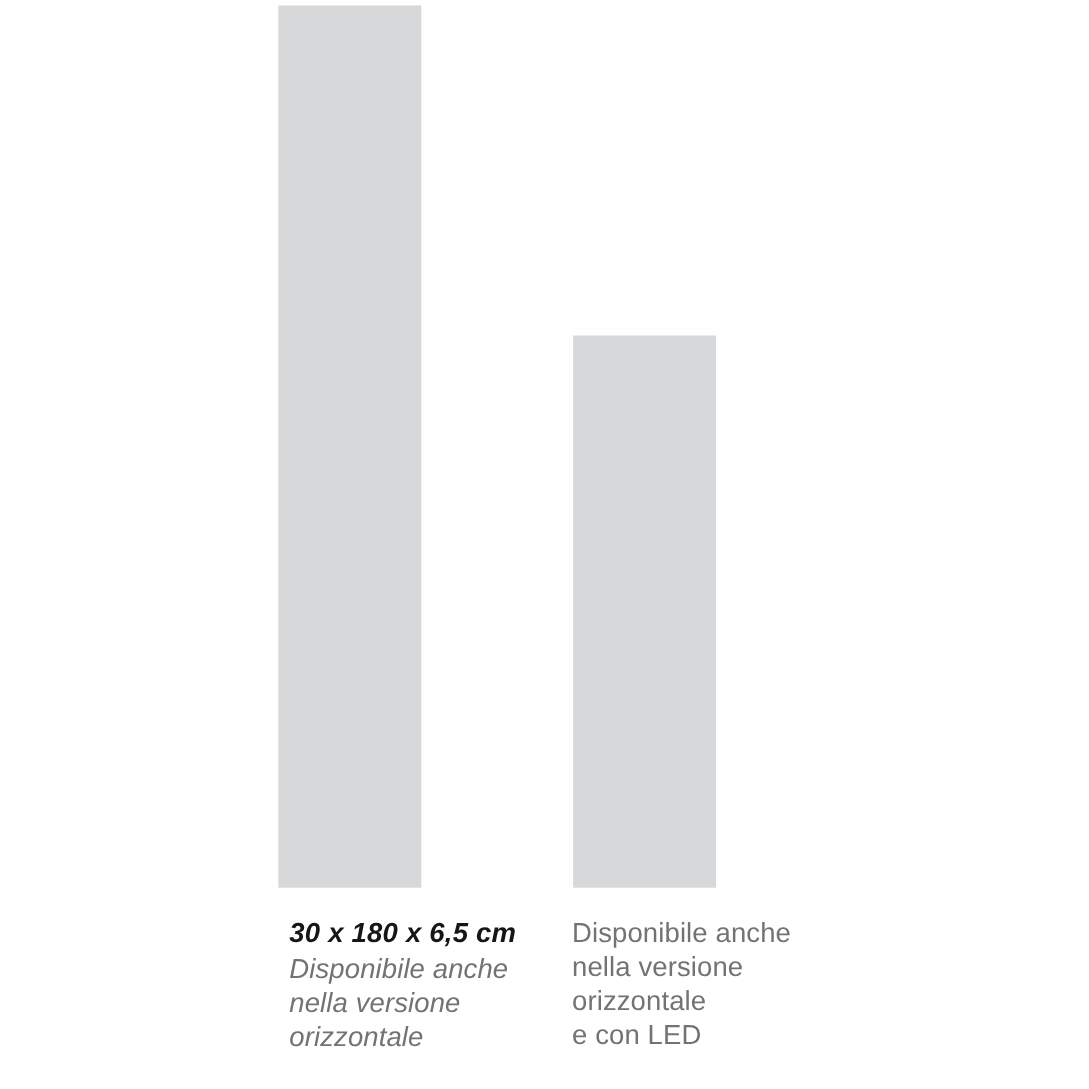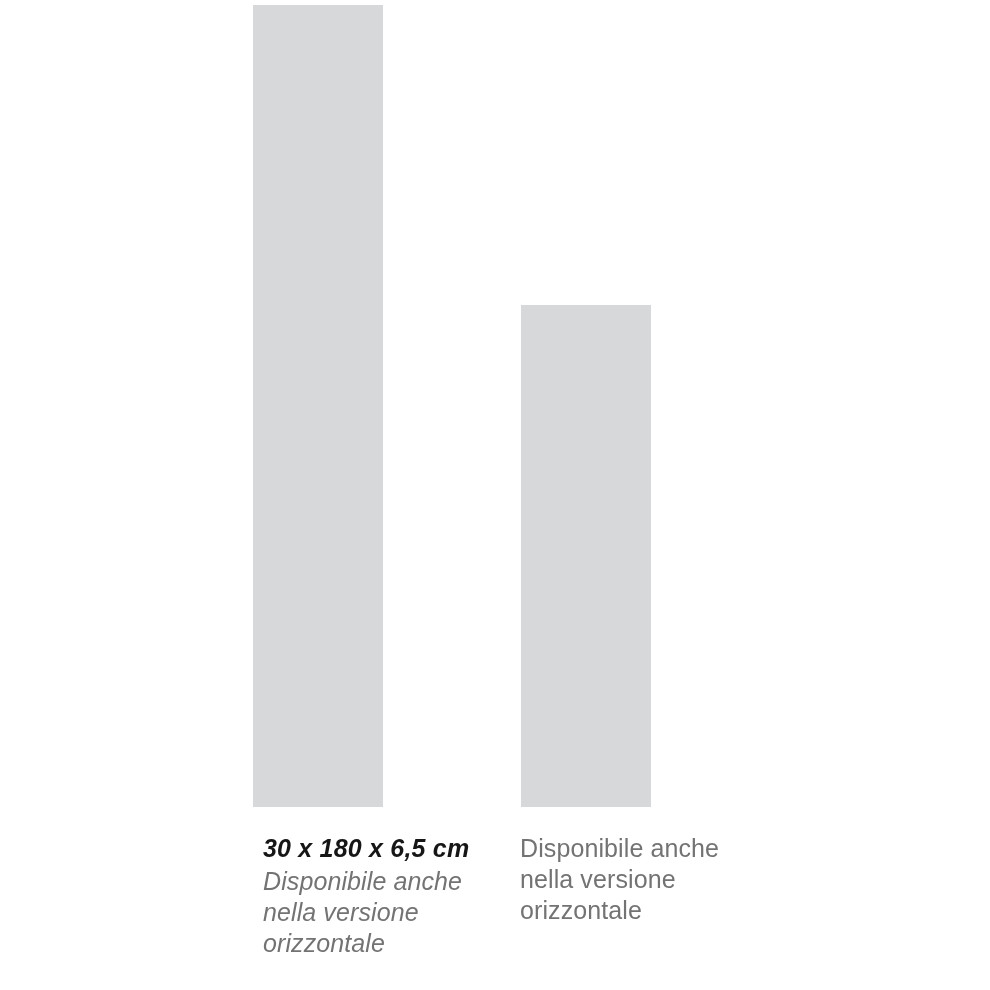--- a/index.html
+++ b/index.html
@@ -95,16 +95,17 @@
       <div class="caption-line">nella versione</div>
       <div class="caption-line">orizzontale</div>
     </div>
   </div>
 
   <div class="caption caption-right">
     <div class="caption-body">
       <div class="caption-line">Disponibile anche</div>
       <div class="caption-line">nella versione</div>
       <div class="caption-line">orizzontale</div>
+      <div class="caption-line">e con LED</div>
     </div>
   </div>
 
 </div>
 
 </body></html>

